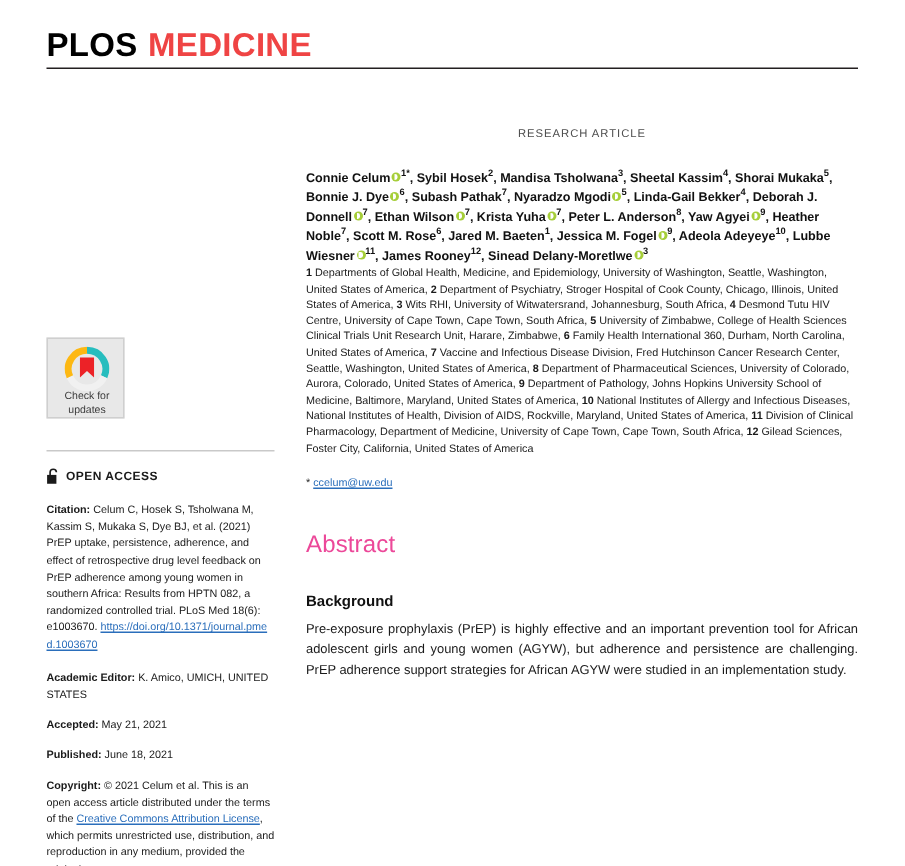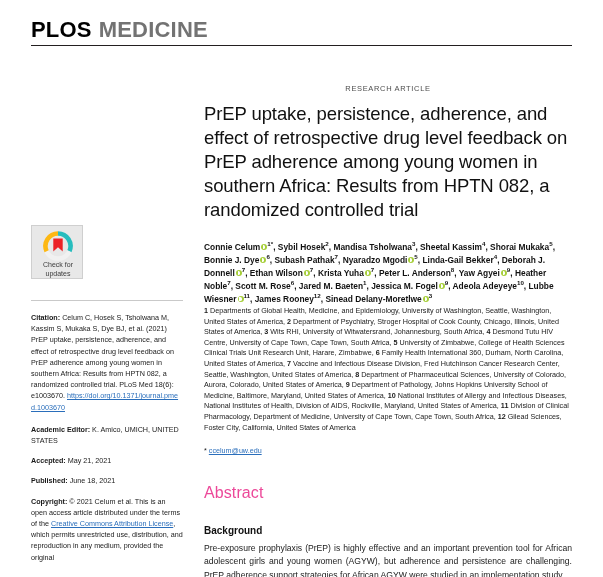--- a/index.html
+++ b/index.html
@@ -27,21 +27,21 @@
     position: absolute;
     left: 31px;
     top: 17px;
     font-size: 22px;
     font-weight: bold;
     letter-spacing: 0.2px;
     line-height: 26px;
     white-space: nowrap;
   }
   .logo .plos { color: #000000; }
-  .logo .journal { color: #737373; margin-left: 7px; }
+  .logo .journal { color: #ef4444; margin-left: 7px; }
   .masthead-rule {
     position: absolute;
     left: 31px;
     top: 45px;
     width: 541px;
     height: 1px;
     background: #231f20;
   }
 
   
@@ -220,20 +220,27 @@
       <path d="M10.3 7.4 h9.4 v13.2 l-4.7 -4.3 l-4.7 4.3 z" fill="#ec2227"></path>
     </svg>
     <div class="crossmark-label">
       <span>Check for</span><br>
       <span>updates</span>
     </div>
   </div>
 
   <div class="sidebar-rule"></div>
 
+  <div class="open-access">
+    <svg width="9" height="11" viewBox="0 0 9 11">
+      <path d="M2.4 4.6 V2.9 a2.1 2.1 0 0 1 4.2 0" fill="none" stroke="#1a1a1a" stroke-width="1.1"></path>
+      <rect x="0.4" y="4.6" width="6.2" height="5.9" fill="#1a1a1a"></rect>
+    </svg>
+    <span class="oa-label">OPEN ACCESS</span>
+  </div>
 
   <div class="side-block">
     <b>Citation:</b><span> Celum C, Hosek S, Tsholwana M, Kassim S, Mukaka S, Dye BJ, et al. (2021) PrEP uptake, persistence, adherence, and effect of retrospective drug level feedback on PrEP adherence among young women in southern Africa: Results from HPTN 082, a randomized controlled trial. PLoS Med 18(6): e1003670. </span><a class="link" href="#">https://doi.org/10.1371/journal.pmed.1003670</a>
   </div>
 
   <div class="side-block">
     <b>Academic Editor:</b><span> K. Amico, UMICH, UNITED STATES</span>
   </div>
 
 
@@ -248,21 +255,20 @@
   <div class="side-block tight">
     <b>Copyright:</b><span> © 2021 Celum et al. This is an open access article distributed under the terms of the </span><a class="link" href="#">Creative Commons Attribution License</a><span>, which permits unrestricted use, distribution, and reproduction in any medium, provided the original</span>
   </div>
 
 </div>
 
 <div id="main">
 
   <div class="article-type">RESEARCH ARTICLE</div>
 
-  <h1 class="article-title">PrEP uptake, persistence, adherence, and effect of retrospective drug level feedback on PrEP adherence among young women in southern Africa: Results from HPTN 082, a randomized controlled trial</h1>
 
   <div class="authors">Connie Celum<span class="orcid"></span><sup>1*</sup>, Sybil Hosek<sup>2</sup>, Mandisa Tsholwana<sup>3</sup>, Sheetal Kassim<sup>4</sup>, Shorai Mukaka<sup>5</sup>, Bonnie J. Dye<span class="orcid"></span><sup>6</sup>, Subash Pathak<sup>7</sup>, Nyaradzo Mgodi<span class="orcid"></span><sup>5</sup>, Linda-Gail Bekker<sup>4</sup>, Deborah J. Donnell<span class="orcid"></span><sup>7</sup>, Ethan Wilson<span class="orcid"></span><sup>7</sup>, Krista Yuha<span class="orcid"></span><sup>7</sup>, Peter L. Anderson<sup>8</sup>, Yaw Agyei<span class="orcid"></span><sup>9</sup>, Heather Noble<sup>7</sup>, Scott M. Rose<sup>6</sup>, Jared M. Baeten<sup>1</sup>, Jessica M. Fogel<span class="orcid"></span><sup>9</sup>, Adeola Adeyeye<sup>10</sup>, Lubbe Wiesner<span class="orcid"></span><sup>11</sup>, James Rooney<sup>12</sup>, Sinead Delany-Moretlwe<span class="orcid"></span><sup>3</sup></div>
 
   <div class="affiliations"><b>1</b> Departments of Global Health, Medicine, and Epidemiology, University of Washington, Seattle, Washington, United States of America, <b>2</b> Department of Psychiatry, Stroger Hospital of Cook County, Chicago, Illinois, United States of America, <b>3</b> Wits RHI, University of Witwatersrand, Johannesburg, South Africa, <b>4</b> Desmond Tutu HIV Centre, University of Cape Town, Cape Town, South Africa, <b>5</b> University of Zimbabwe, College of Health Sciences Clinical Trials Unit Research Unit, Harare, Zimbabwe, <b>6</b> Family Health International 360, Durham, North Carolina, United States of America, <b>7</b> Vaccine and Infectious Disease Division, Fred Hutchinson Cancer Research Center, Seattle, Washington, United States of America, <b>8</b> Department of Pharmaceutical Sciences, University of Colorado, Aurora, Colorado, United States of America, <b>9</b> Department of Pathology, Johns Hopkins University School of Medicine, Baltimore, Maryland, United States of America, <b>10</b> National Institutes of Allergy and Infectious Diseases, National Institutes of Health, Division of AIDS, Rockville, Maryland, United States of America, <b>11</b> Division of Clinical Pharmacology, Department of Medicine, University of Cape Town, Cape Town, South Africa, <b>12</b> Gilead Sciences, Foster City, California, United States of America</div>
 
   <div class="corresponding">
     <span>*</span>
     <a class="link" href="#">ccelum@uw.edu</a>
   </div>
 

